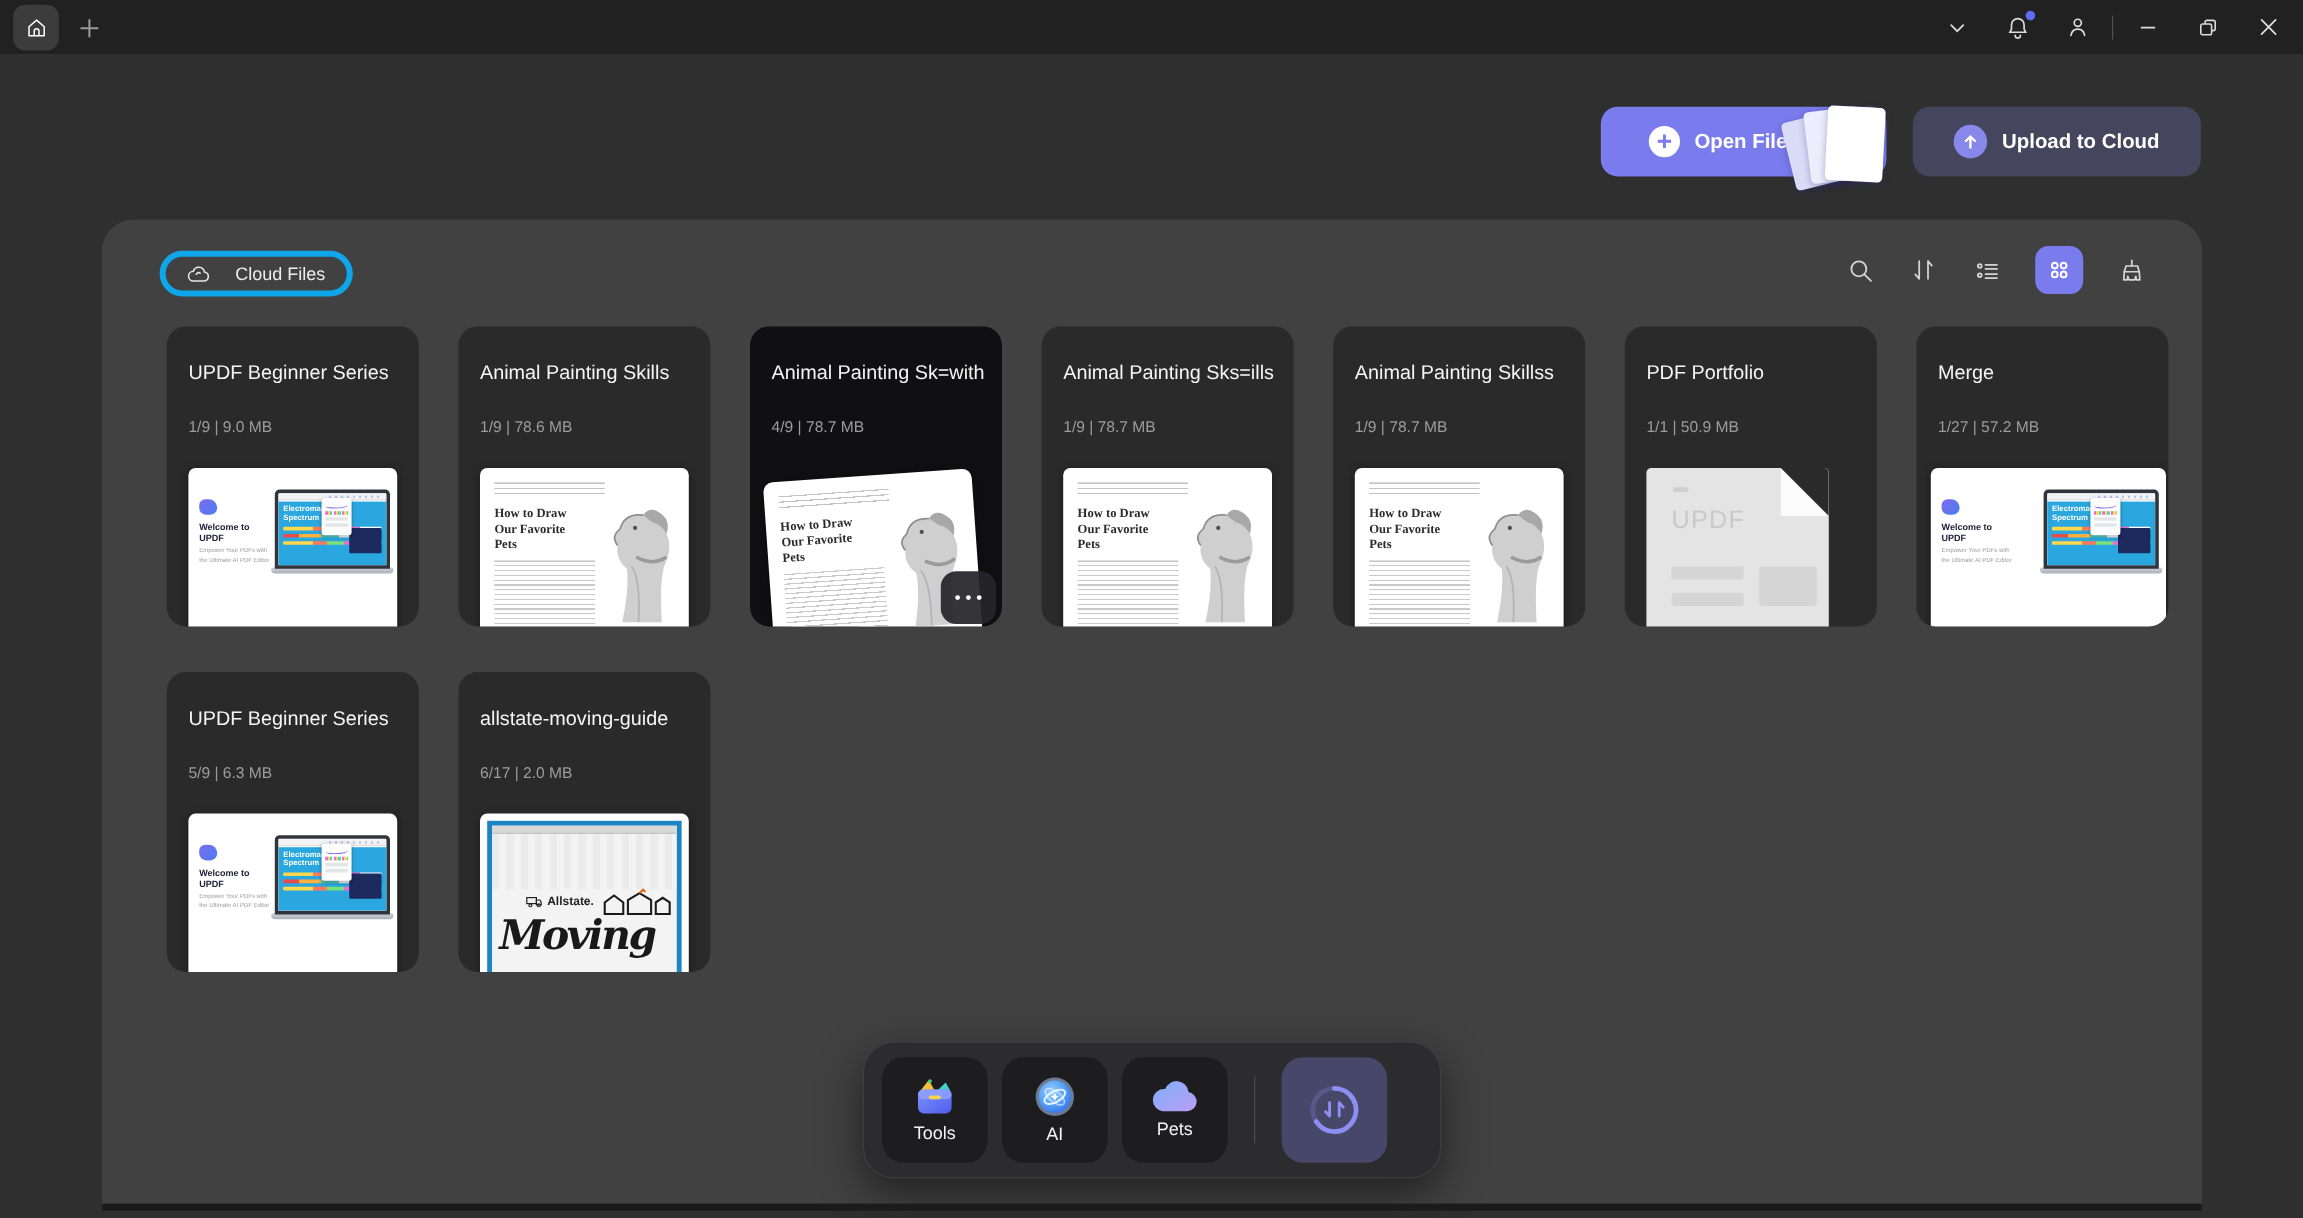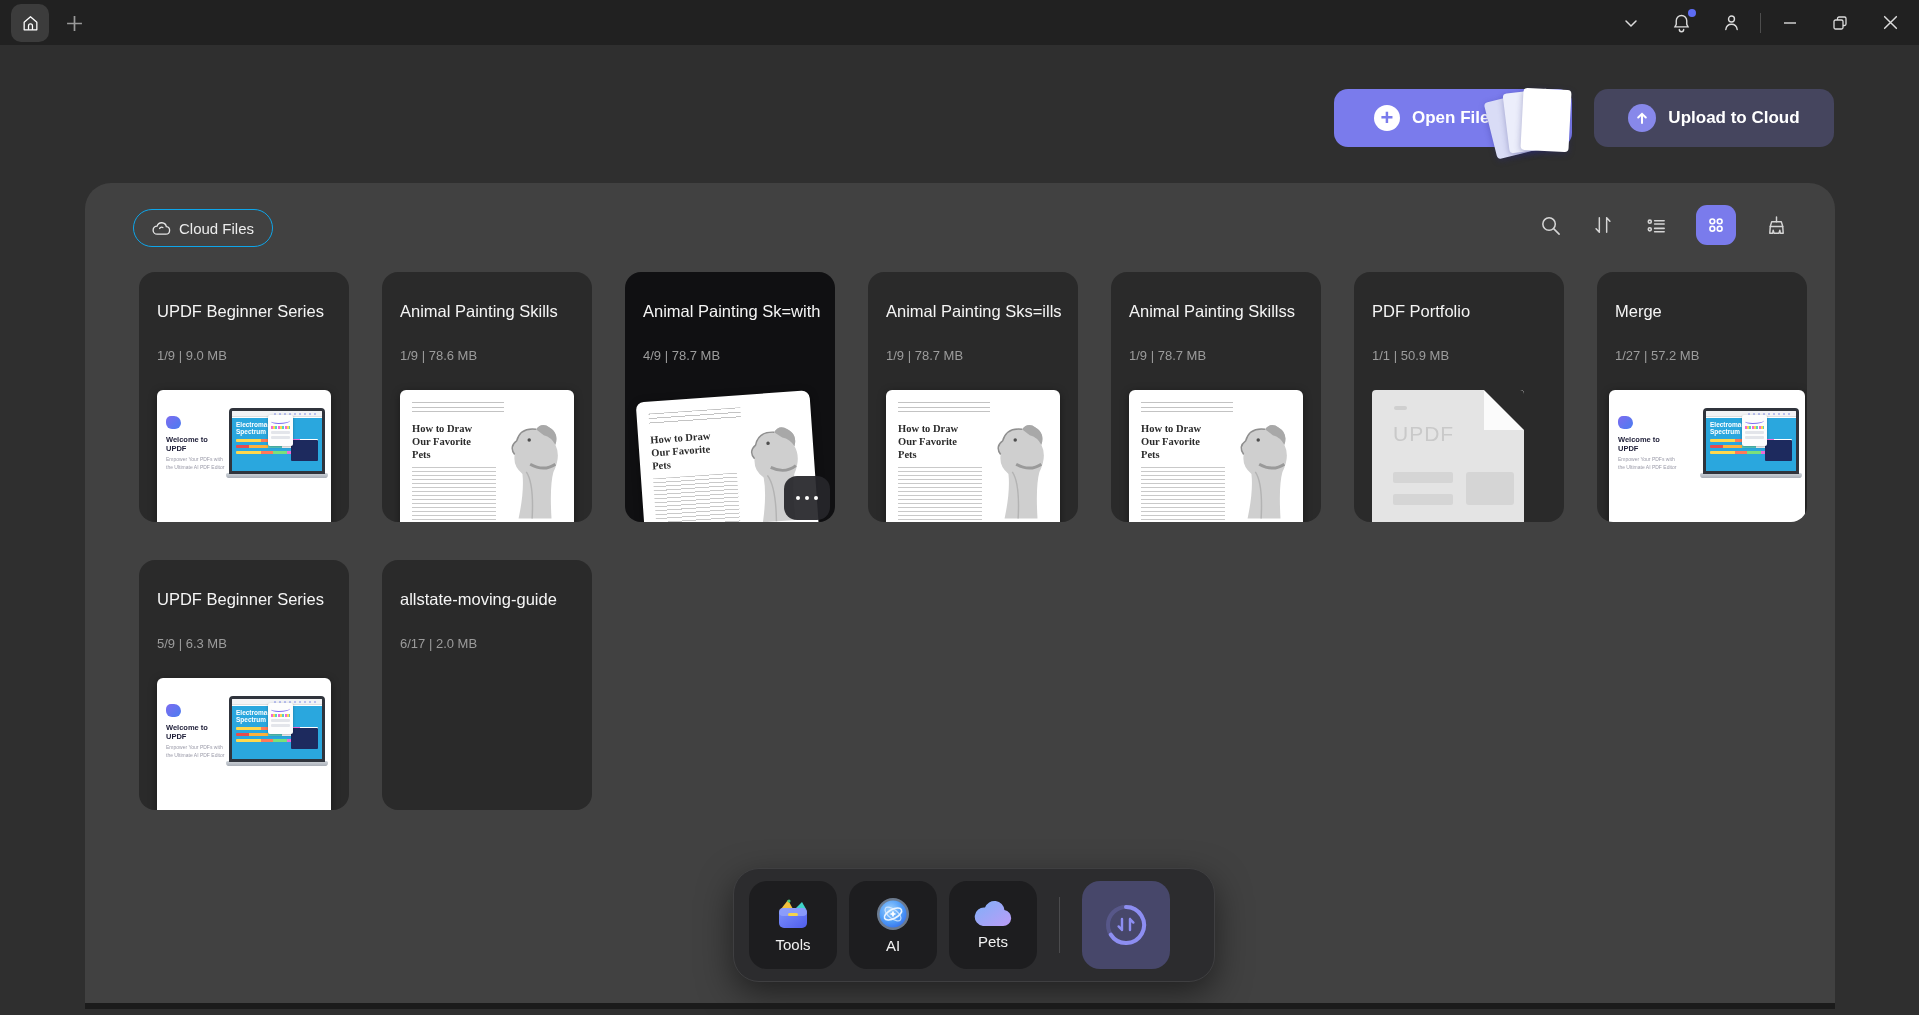--- a/index.html
+++ b/index.html
@@ -42,22 +42,22 @@
     align-items:center; justify-content:center; gap:12px; cursor:pointer; }
   .upload-btn .up-circle { width:28px; height:28px; border-radius:50%; background:#8788ea;
     display:flex; align-items:center; justify-content:center; }
   .upload-btn .lbl { color:#fff; font-size:17px; font-weight:700; }
 
   
   .panel { position:absolute; left:85px; top:183px; width:1750px; height:826px; background:#414141;
     border-radius:26px 26px 0 0; }
   .bottom-edge { position:absolute; left:0; bottom:0; width:100%; height:6px; background:#1b1b1b; }
 
-  .cloud-files { position:absolute; left:48px; top:26px; height:38px; border:1px solid #0ea5e9;
-    border-radius:19px; display:flex; align-items:center; gap:8px; padding:0 18px; cursor:pointer; }
+  .cloud-files { position:absolute; left:48px; top:26px; height:38px; border:5px solid #0ea5e9;
+    border-radius:19px; display:flex; align-items:center; gap:21px; padding:0 18px; cursor:pointer; }
   .cloud-files span { font-size:15px; color:#ececec; }
 
   .panel-toolbar { position:absolute; right:46px; top:22px; display:flex; align-items:center; gap:27px; }
   .ptool { width:26px; height:26px; display:flex; align-items:center; justify-content:center; cursor:pointer; }
   .grid-btn { width:40px; height:40px; border-radius:11px; background:#7a7bec; display:flex;
     align-items:center; justify-content:center; cursor:pointer; }
 
   
   .grid { position:absolute; left:54px; top:89px; width:1680px; display:flex; flex-wrap:wrap;
     column-gap:33px; row-gap:38px; }
@@ -128,21 +128,21 @@
     background:repeating-linear-gradient(90deg,#e2e2e2 0 6px,#f3f3f3 6px 12px); }
   .t-all .brand { position:absolute; left:28px; top:58px; display:flex; align-items:center; gap:4px;
     font-size:10px; font-weight:700; color:#222; }
   .t-all .word { position:absolute; left:6px; top:72px; font-family:"DejaVu Serif", serif; font-style:italic;
     font-weight:700; font-size:34px; color:#191919; letter-spacing:-2px; }
   .t-all .houses { position:absolute; right:4px; top:52px; width:58px; height:24px; }
 
   
   .dock { position:absolute; left:50%; top:868px; transform:translateX(-50%); width:482px; height:114px;
     background:#2c2c2e; border:1px solid #3f3f41; border-radius:26px; box-shadow:0 12px 34px rgba(0,0,0,.5);
-    display:flex; align-items:center; padding:0 15px; gap:12px;margin-left:14px; }
+    display:flex; align-items:center; padding:0 15px; gap:12px; }
   .dock-tile { width:88px; height:88px; border-radius:18px; background:#1d1d1f; display:flex;
     flex-direction:column; align-items:center; justify-content:center; gap:5px; cursor:pointer; }
   .dock-tile .dlabel { font-size:15px; color:#f2f2f2; }
   .dock-sep { width:1px; height:56px; background:#4b4b4d; margin:0 10px; }
   .dock-tile.sync { background:#47476a; }
 
   svg.ic { display:block; }
 </style>
 </head>
 <body>
@@ -477,20 +477,40 @@
               </div>
             </div>
               <div class="lbase"></div>
           </div>
         </div>
       </div>
 
       <div class="card">
         <div class="title">allstate-moving-guide</div>
         <div class="meta">6/17 | 2.0 MB</div>
+        <div class="thumb t-all">
+          <div class="frame">
+            <div class="strip"></div>
+            <div class="pat"></div>
+            <div class="brand">
+              <svg class="ic" width="14" height="9" viewBox="0 0 14 9" fill="none" stroke="#222" stroke-width="1">
+                <rect x="1" y="1" width="8" height="5"></rect>
+                  <path d="M9 3h3l1 2v2h-4z"></path>
+                  <circle cx="4" cy="7.5" r="1.2"></circle>
+                  <circle cx="11" cy="7.5" r="1.2"></circle>
+              </svg>
+              <span>Allstate.</span>
+            </div>
+            <svg class="houses" viewBox="0 0 60 24" fill="none" stroke="#1a1a1a" stroke-width="1.8">
+              <path d="M2 22V12l8-6 8 6v10zM22 22V10l10-6 10 6v12zM46 22V12l6-4 6 4v10z"></path>
+              <path d="M32 4l3-3 2 2" stroke="#e2641e"></path>
+            </svg>
+            <div class="word">Moving</div>
+          </div>
+        </div>
       </div>
 
     </div>
 
     <div class="dock" style="top:685px;">
       <div class="dock-tile">
         <span>
           <svg class="ic" width="36" height="34" viewBox="0 0 36 34">
             <defs>
                 <linearGradient id="gtool" x1="0" y1="0" x2="1" y2="1">

